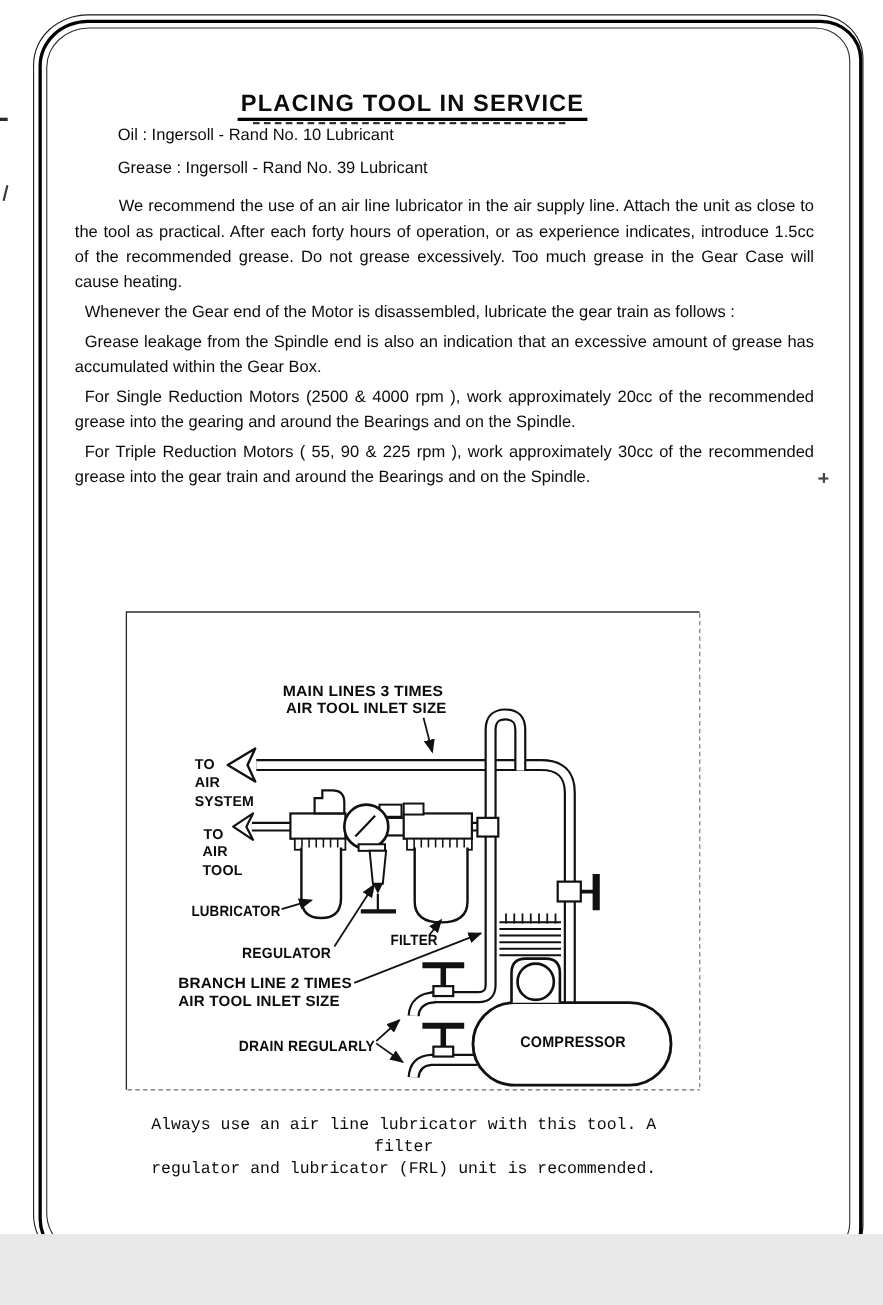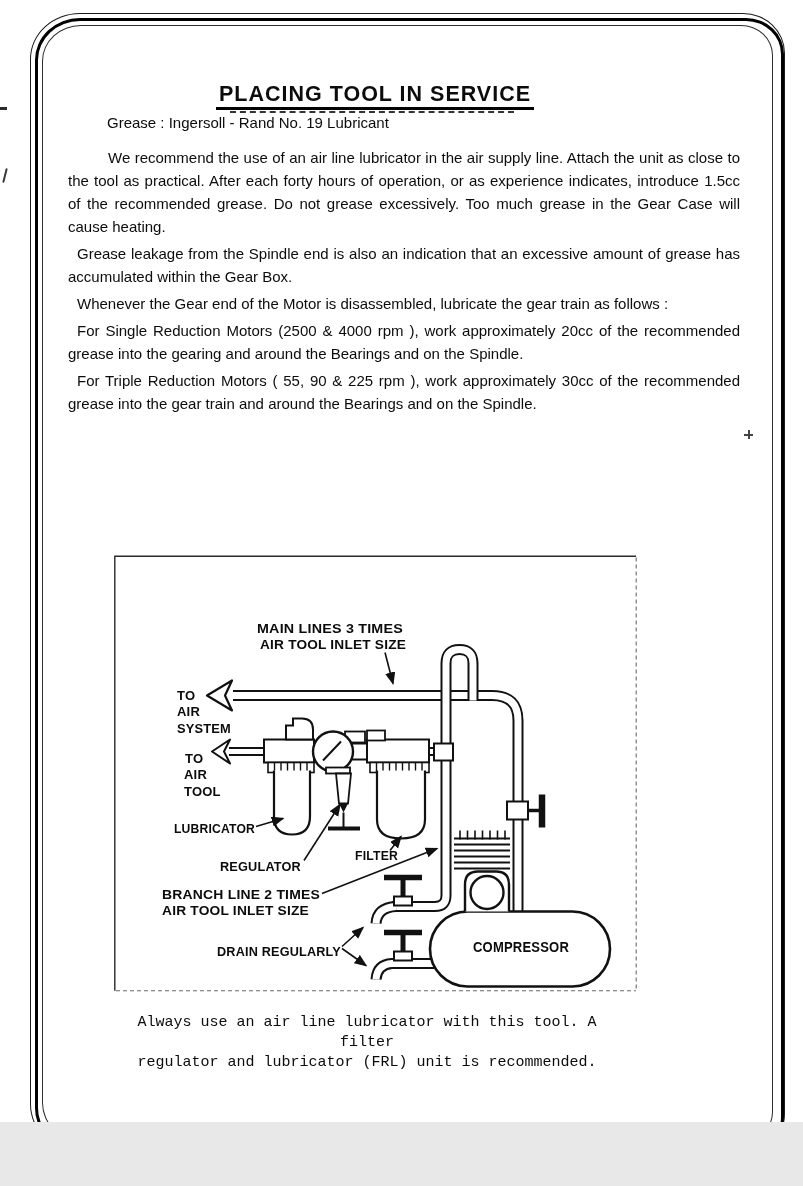--- a/index.html
+++ b/index.html
@@ -63,24 +63,25 @@
   <div class="b-inner"></div>
 
   <div class="mark-dash"></div>
   <div class="mark-comma"></div>
   <div class="mark-plus"></div>
 
   <div class="content">
     <div class="doc-title">
       <span class="t-inner">PLACING TOOL IN SERVICE</span>
     </div>
-    <div class="lube-line last">Grease : Ingersoll - Rand No. 19 Lubricant</div>
+    <div class="lube-line">Oil : Ingersoll - Rand No. 10 Lubricant</div>
+    <div class="lube-line last">Grease : Ingersoll - Rand No. 39 Lubricant</div>
     <p class="para p-first">We recommend the use of an air line lubricator in the air supply line. Attach the unit as close to the tool as practical. After each forty hours of operation, or as experience indicates, introduce 1.5cc of the recommended grease. Do not grease excessively. Too much grease in the Gear Case will cause heating.</p>
+    <p class="para p-hang">Whenever the Gear end of the Motor is disassembled, lubricate the gear train as follows :</p>
     <p class="para p-hang">Grease leakage from the Spindle end is also an indication that an excessive amount of grease has accumulated within the Gear Box.</p>
-    <p class="para p-hang">Whenever the Gear end of the Motor is disassembled, lubricate the gear train as follows :</p>
     <p class="para p-hang">For Single Reduction Motors (2500 &amp; 4000 rpm ), work approximately 20cc of the recommended grease into the gearing and around the Bearings and on the Spindle.</p>
     <p class="para p-hang">For Triple Reduction Motors ( 55, 90 &amp; 225 rpm ), work approximately 30cc of the recommended grease into the gear train and around the Bearings and on the Spindle.</p>
   </div>
 
   <svg class="diagram" viewBox="0 0 523 436">
     <defs>
       <marker id="ah" markerWidth="9" markerHeight="8" refX="7" refY="3.2" orient="auto">
         <path d="M0,0 L8,3.2 L0,6.4 z" fill="#111"></path>
       </marker>
     </defs>

